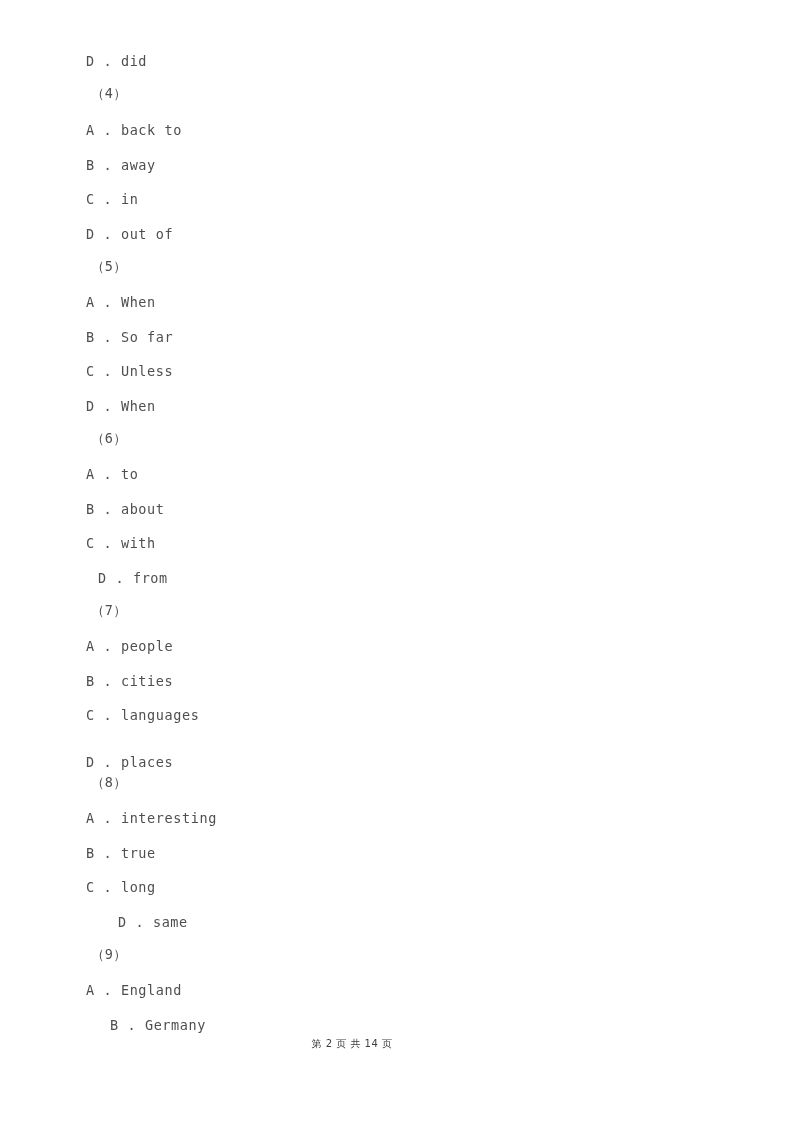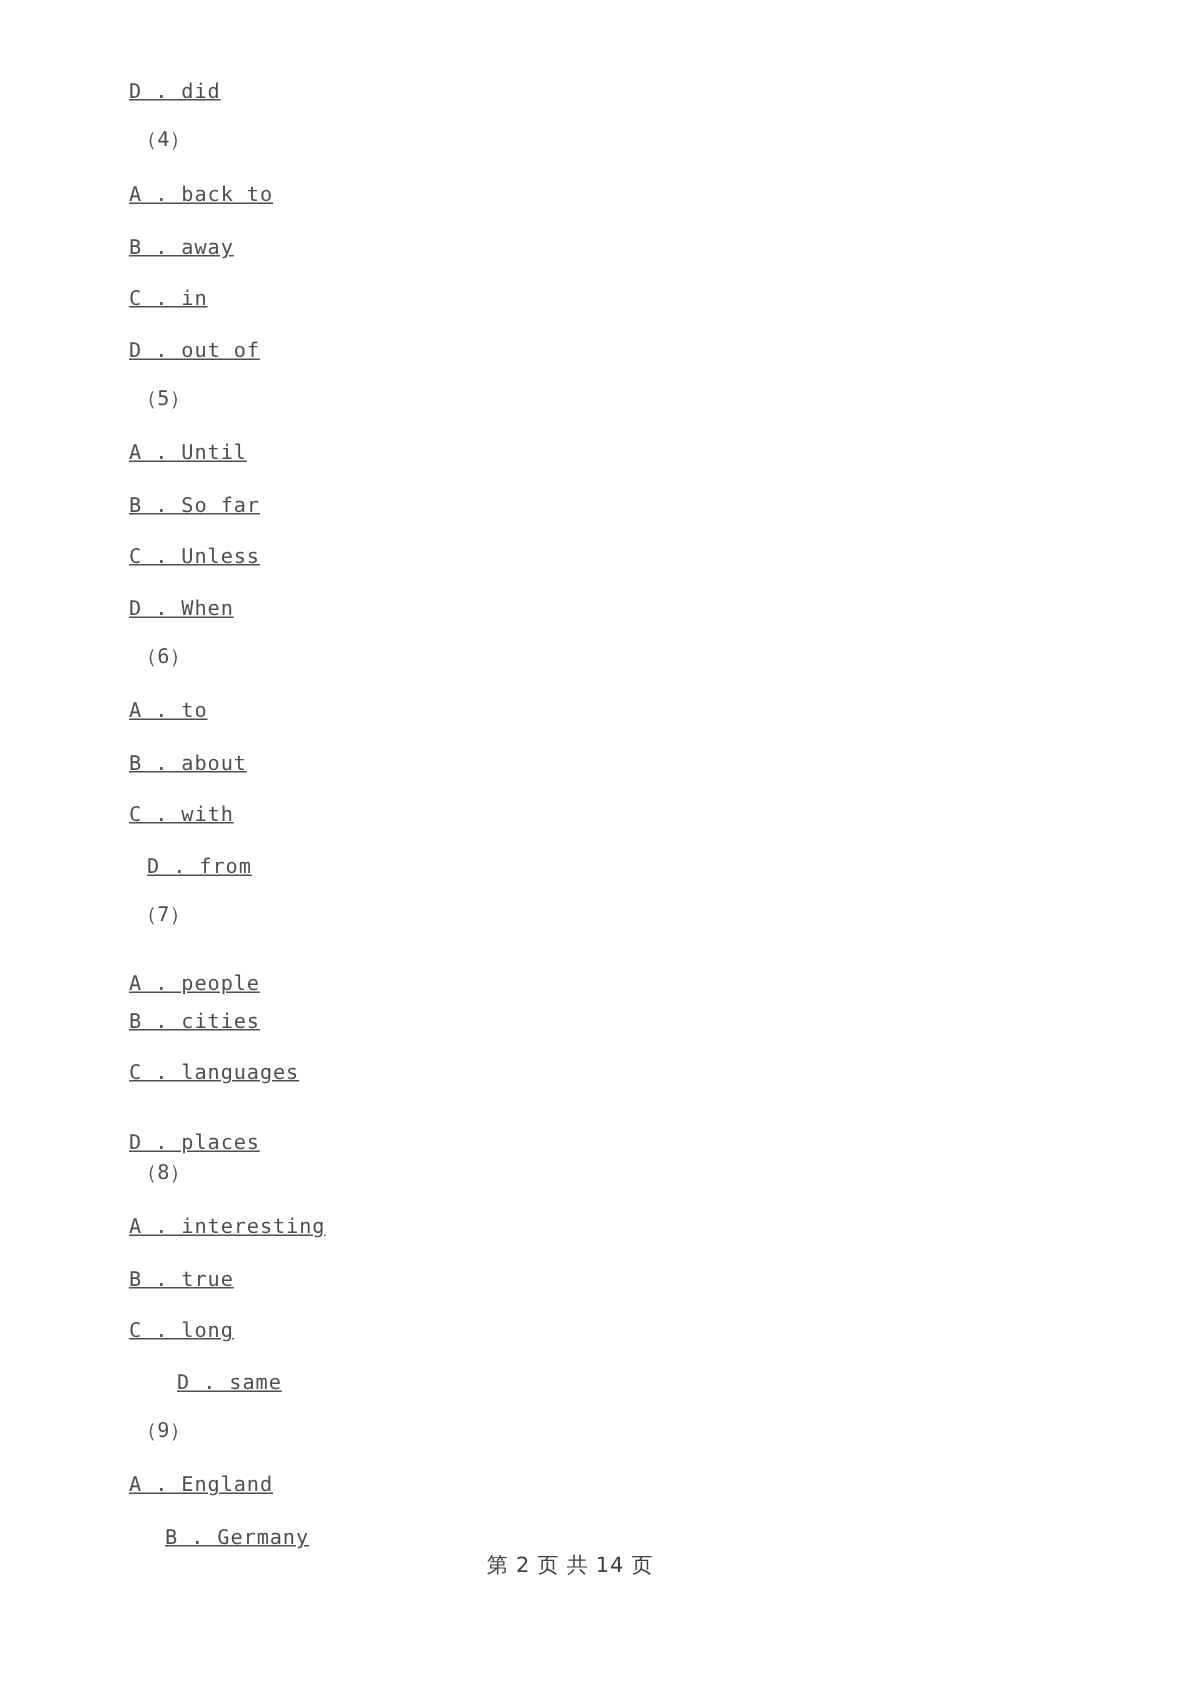--- a/index.html
+++ b/index.html
@@ -32,68 +32,66 @@
     white-space: pre;
     font-size: 13.5px;
     line-height: 16px;
     letter-spacing: 0.6px;
     color: #4f4f4f;
     font-family: "DejaVu Sans Mono", "Liberation Mono", monospace;
   }
 
   .line.option {
     left: 86px;
-    text-decoration: underline;
   }
 
   .line.qnum {
     left: 91px;
     letter-spacing: 0.3px;
   }
 
   
   .footer {
     position: absolute;
     top: 1035px;
     left: 0;
     width: 704px;
     text-align: center;
-    font-size: 14px;
+    font-size: 10px;
     line-height: 18px;
     letter-spacing: 0.5px;
     color: #3f3f3f;
     white-space: pre;
     font-family: "DejaVu Sans", "Liberation Sans", sans-serif;
-    margin-left: 28px;
   }
 </style>
 </head>
 <body>
 
 <div class="page">
 
   <div class="content">
       <div class="line option" style="top: 53px;">D . did</div>
       <div class="line qnum" style="top: 85px;">（4）</div>
       <div class="line option" style="top: 122px;">A . back to</div>
       <div class="line option" style="top: 157px;">B . away</div>
       <div class="line option" style="top: 191px;">C . in</div>
       <div class="line option" style="top: 226px;">D . out of</div>
       <div class="line qnum" style="top: 258px;">（5）</div>
-      <div class="line option" style="top: 294px;">A . Until</div>
+      <div class="line option" style="top: 294px;">A . When</div>
       <div class="line option" style="top: 329px;">B . So far</div>
       <div class="line option" style="top: 363px;">C . Unless</div>
       <div class="line option" style="top: 398px;">D . When</div>
       <div class="line qnum" style="top: 430px;">（6）</div>
       <div class="line option" style="top: 466px;">A . to</div>
       <div class="line option" style="top: 501px; text-align: center;">B . about</div>
       <div class="line option" style="top: 535px;">C . with</div>
       <div class="line option" style="top: 570px; padding-left: 12px;">D . from</div>
       <div class="line qnum" style="top: 602px;">（7）</div>
-      <div class="line option" style="top: 638px; margin-top: 10px;">A . people</div>
+      <div class="line option" style="top: 638px;">A . people</div>
       <div class="line option" style="top: 673px;">B . cities</div>
       <div class="line option" style="top: 707px;">C . languages</div>
       <div class="line option" style="top: 742px; margin-top: 12px;">D . places</div>
       <div class="line qnum" style="top: 774px;">（8）</div>
       <div class="line option" style="top: 810px;">A . interesting</div>
       <div class="line option" style="top: 845px;">B . true</div>
       <div class="line option" style="top: 879px;">C . long</div>
       <div class="line option" style="top: 914px; padding-left: 32px;">D . same</div>
       <div class="line qnum" style="top: 946px;">（9）</div>
       <div class="line option" style="top: 982px;">A . England</div>

